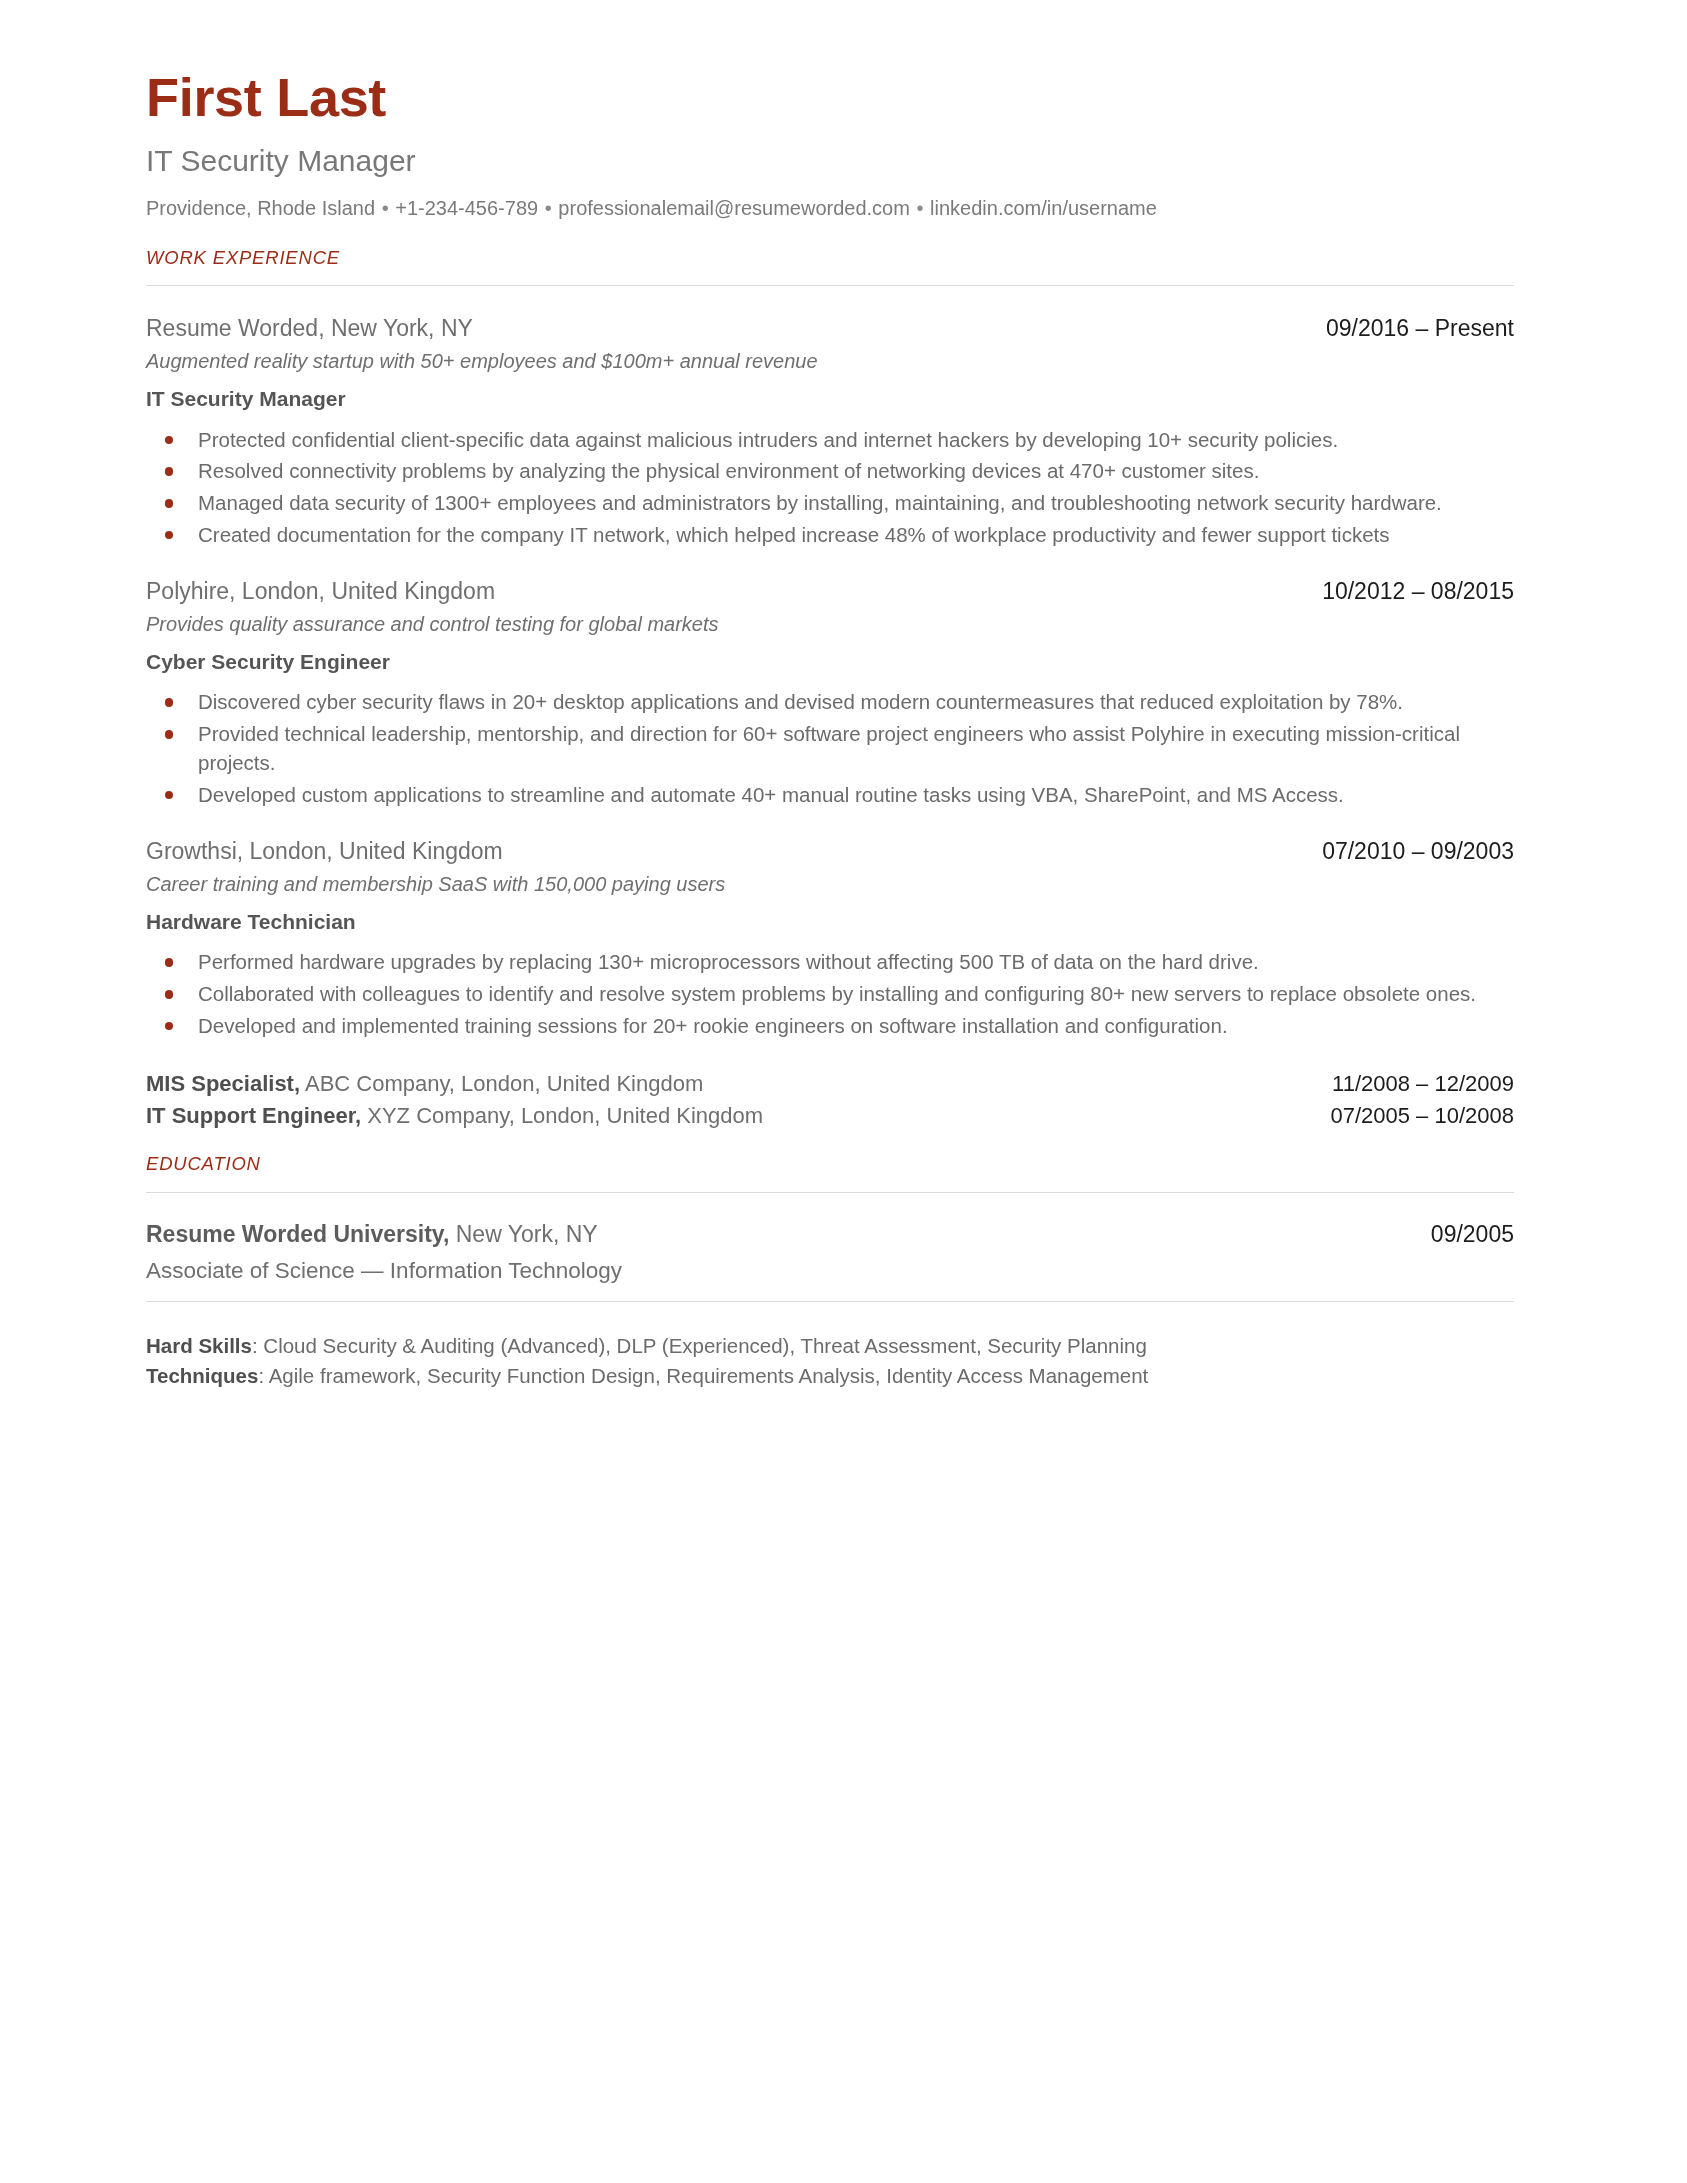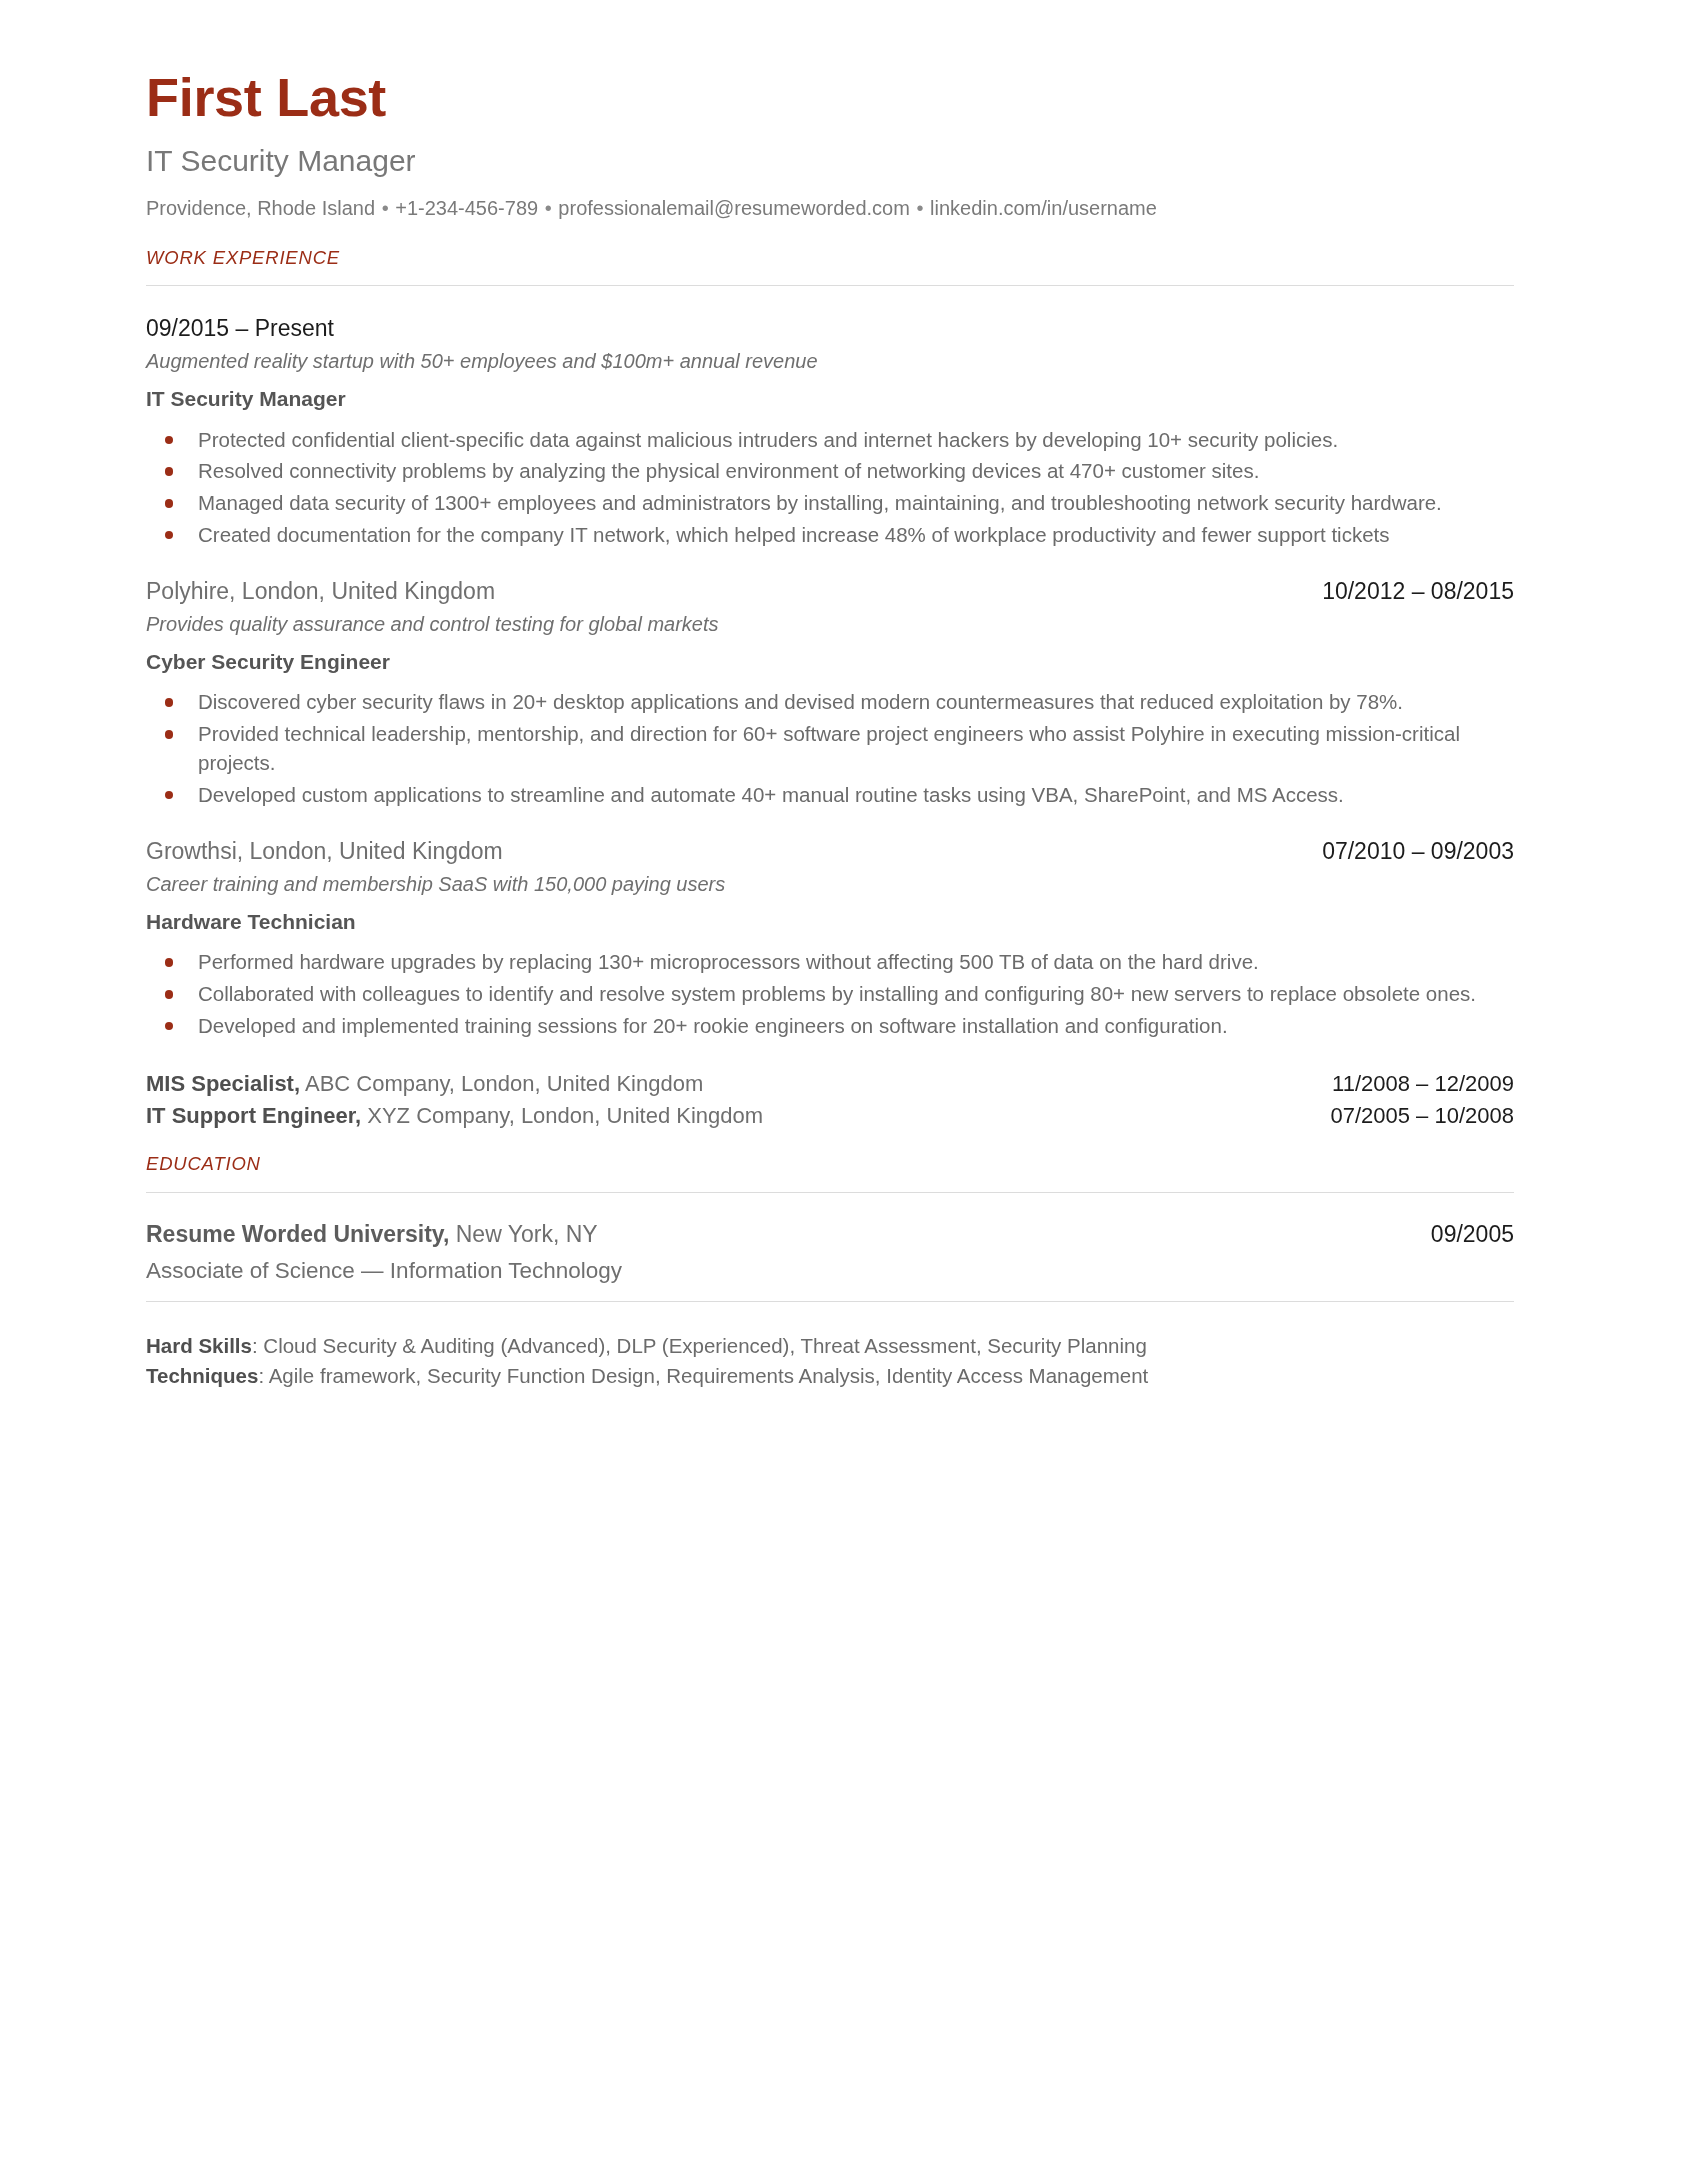--- a/index.html
+++ b/index.html
@@ -199,21 +199,22 @@
     </div>
   </div>
 
   <div class="section-header">WORK EXPERIENCE</div>
   <div class="divider"></div>
 
   <div>
 
     <div class="entry">
       <div class="entry-row">
-        <div class="entry-date">09/2015 – Present</div>
+        <div class="entry-company">Resume Worded, New York, NY</div>
+        <div class="entry-date">09/2016 – Present</div>
       </div>
       <div class="entry-desc">Augmented reality startup with 50+ employees and $100m+ annual revenue</div>
       <div class="entry-role">IT Security Manager</div>
       <ul class="bullets">
         <li>Protected confidential client-specific data against malicious intruders and internet hackers by developing 10+ security policies.</li>
         <li>Resolved connectivity problems by analyzing the physical environment of networking devices at 470+ customer sites.</li>
         <li>Managed data security of 1300+ employees and administrators by installing, maintaining, and troubleshooting network security hardware.</li>
         <li>Created documentation for the company IT network, which helped increase 48% of workplace productivity and fewer support tickets</li>
       </ul>
     </div>

